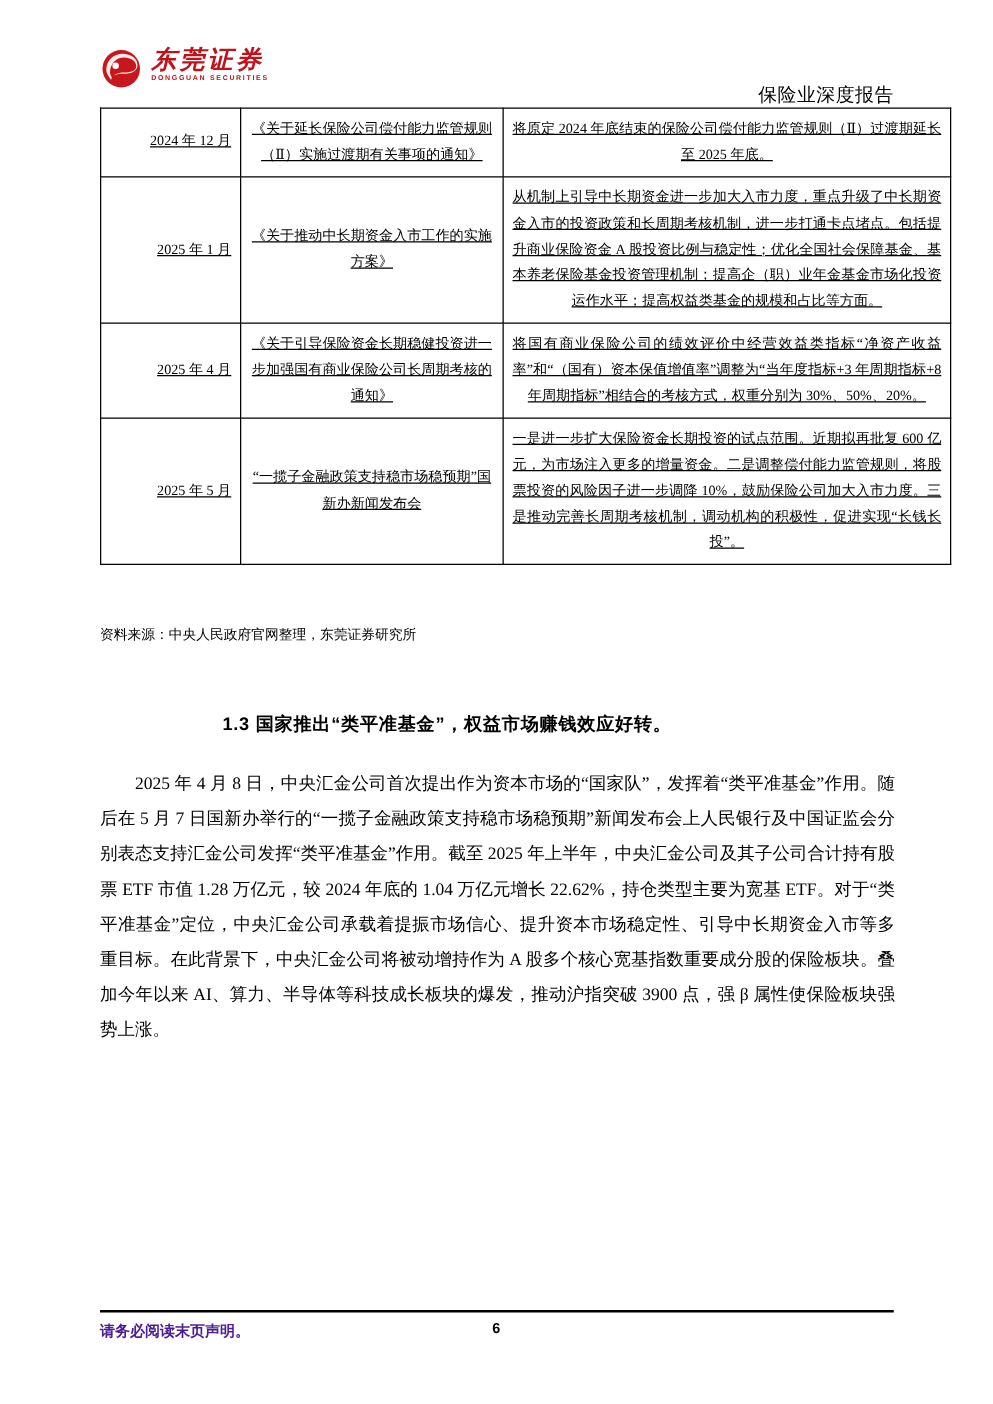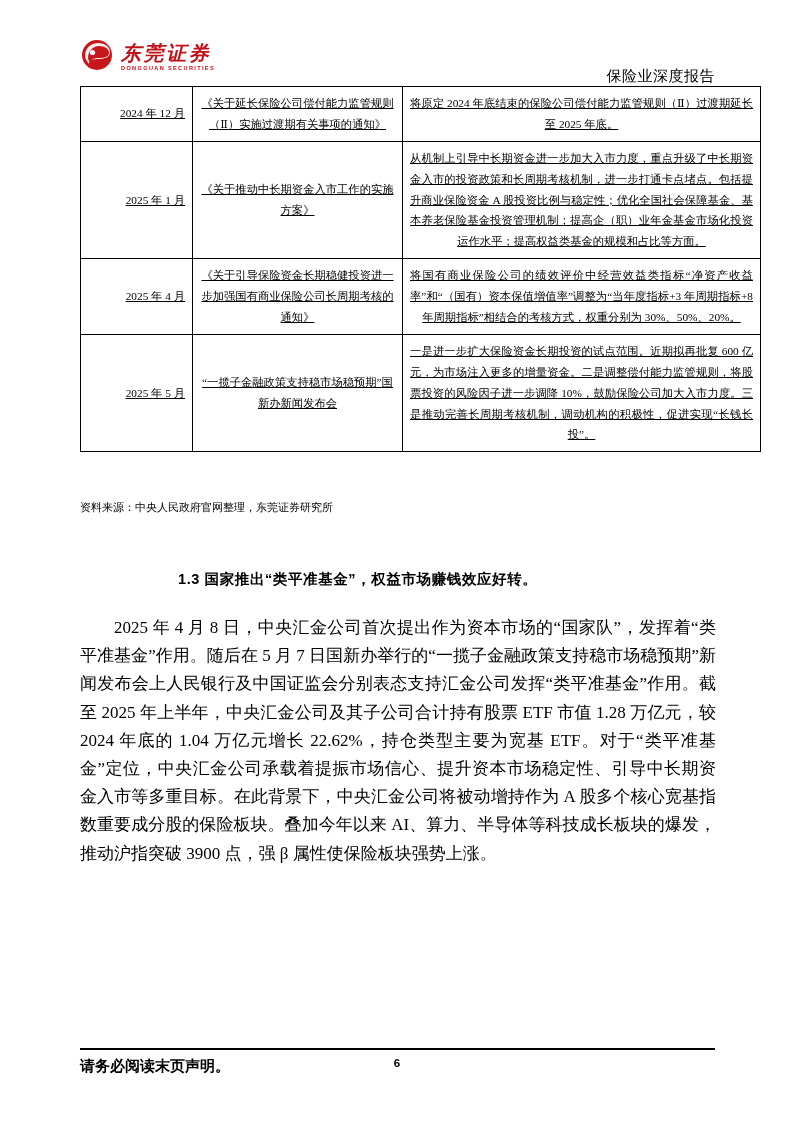--- a/index.html
+++ b/index.html
@@ -26,21 +26,21 @@
     left: 80px;
     top: 38px;
     width: 635px;
     height: 48px;
   }
   .logo-wrap {
     position: absolute;
     left: 0;
     top: 0;
     display: flex;
-    align-items: flex-end;
+    align-items: flex-start;
     gap: 7px;
   }
   .logo-mark {
     width: 34px;
     height: 34px;
     position: relative;
     flex: 0 0 auto;
   }
   .logo-mark svg { display: block; }
   .logo-text {
@@ -119,21 +119,21 @@
     letter-spacing: 0.6px;
     color: #000;
   }
 
   
   .body-para {
     position: absolute;
     left: 80px;
     top: 614px;
     width: 636px;
-    font-size: 17px;
+    font-size: 14px;
     line-height: 28.2px;
     text-align: justify;
     text-align-last: left;
     text-indent: 2em;
     font-family: "Liberation Serif", "DejaVu Serif", serif;
     color: #000;
   }
 
   
   .footer-rule {
@@ -143,22 +143,22 @@
     width: 635px;
     height: 2.2px;
     background: #000000;
   }
   .footer-left {
     position: absolute;
     left: 80px;
     top: 1057px;
     font-family: "Liberation Sans", sans-serif;
     font-weight: bold;
-    font-size: 15px;
-    color: #000000;
+    font-size: 12px;
+    color: #4c1d95;
   }
   .footer-page {
     position: absolute;
     left: 0;
     top: 1057px;
     width: 794px;
     text-align: center;
     font-family: "Liberation Sans", sans-serif;
     font-weight: bold;
     font-size: 11.5px;

